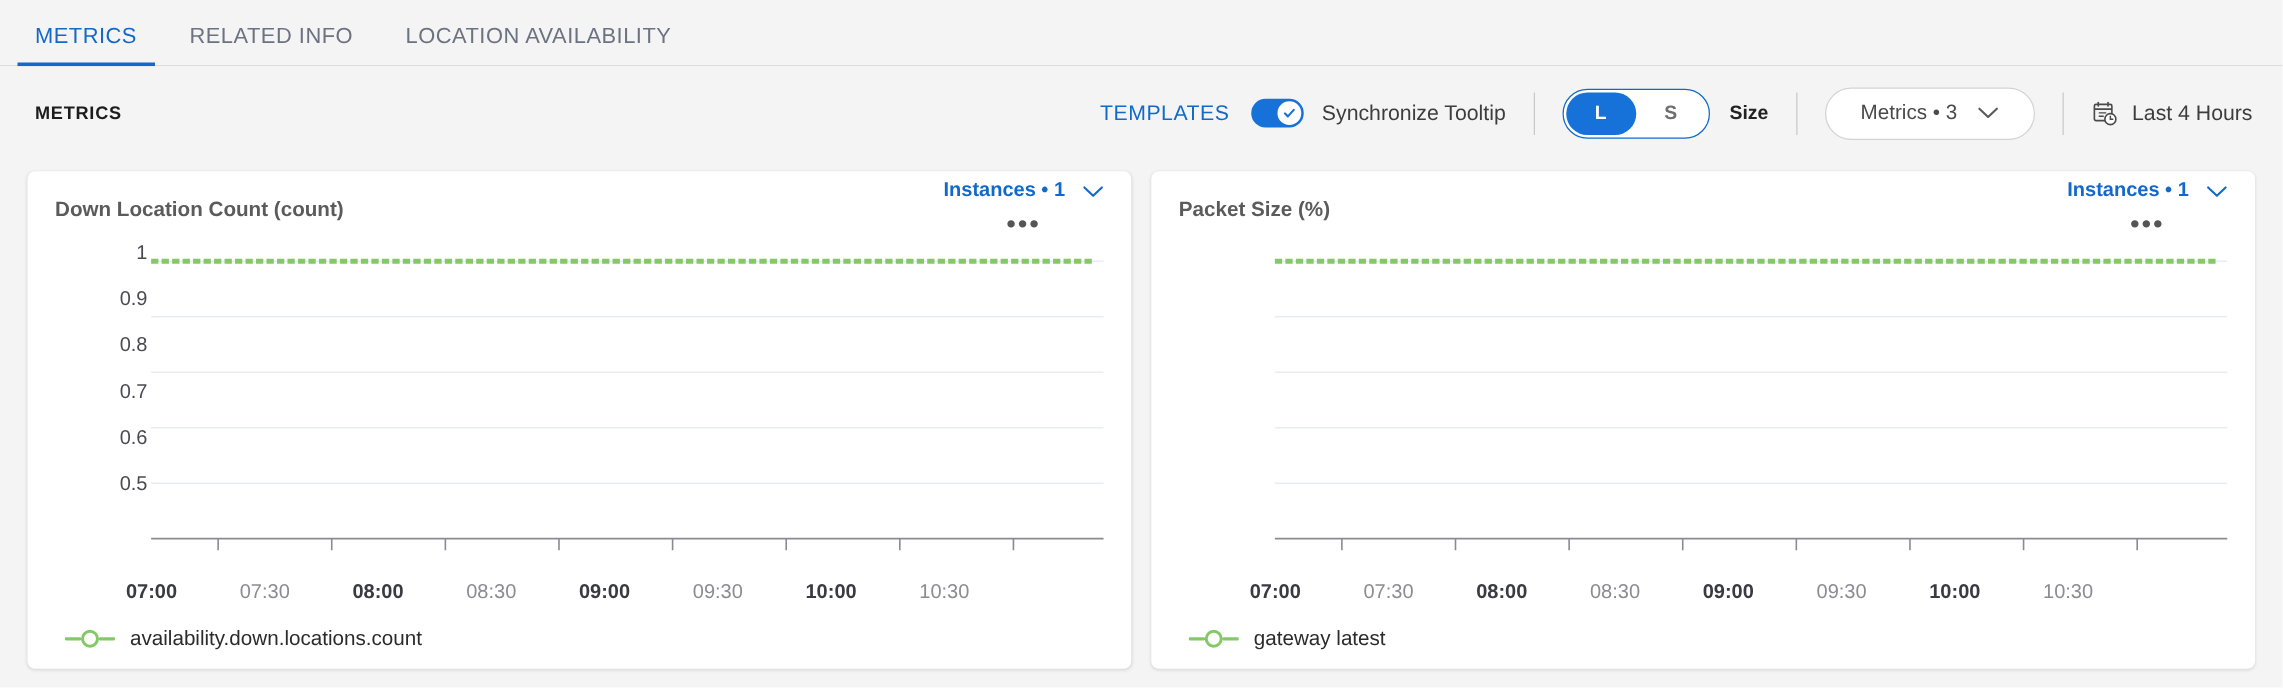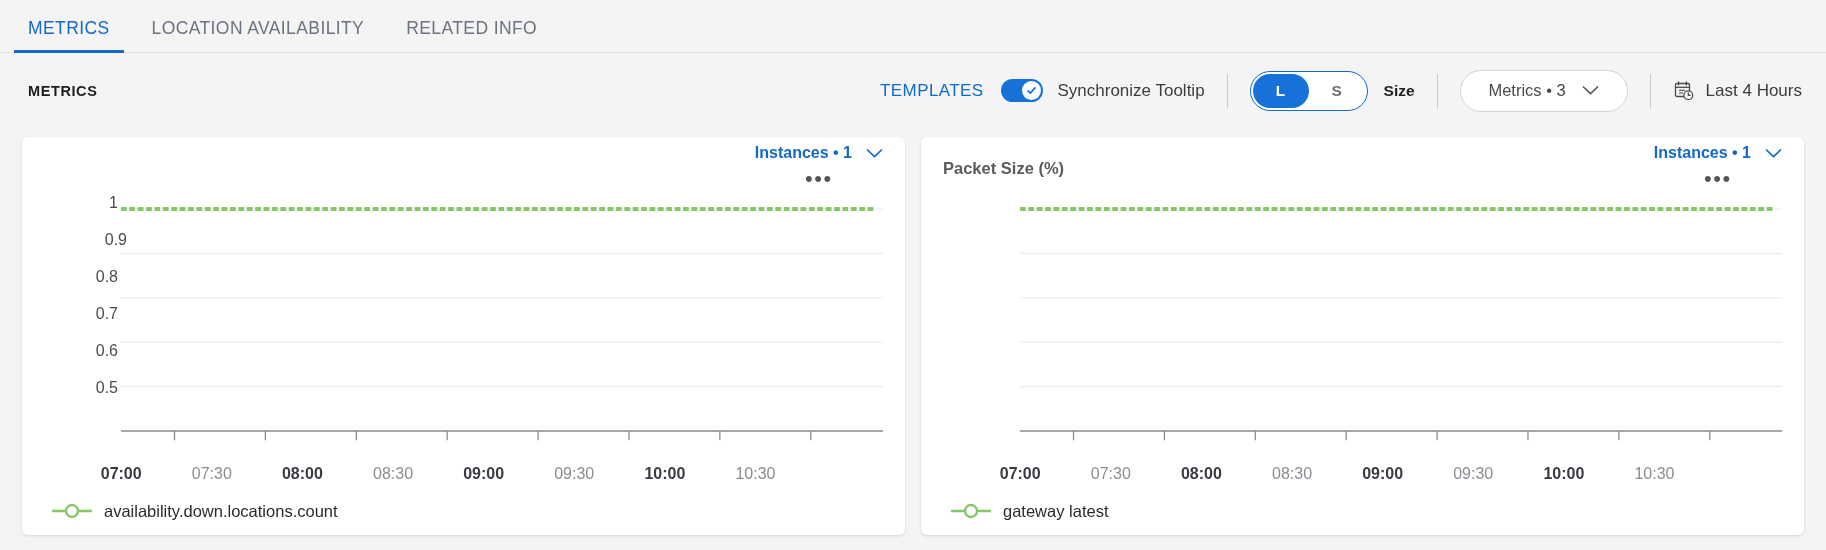--- a/index.html
+++ b/index.html
@@ -211,22 +211,22 @@
     height: 48px;
     padding-left: 8px;
   }
   .legend-text { font-size: 16.5px; color: #2b2b2b; }
 </style>
 </head>
 <body>
 
 <div class="tabbar">
   <div class="tab active">METRICS</div>
+  <div class="tab">RELATED INFO</div>
   <div class="tab">LOCATION AVAILABILITY</div>
-  <div class="tab">RELATED INFO</div>
 </div>
 
 <div class="toolbar">
   <div class="toolbar-title">METRICS</div>
 
   <div class="toolbar-right">
 
     <div class="templates-link">TEMPLATES</div>
 
     <div class="switch">
@@ -271,20 +271,21 @@
       <span>Last 4 Hours</span>
     </div>
 
   </div>
 </div>
 
 <div class="cards">
 
   <div class="card">
     <div class="card-head">
+      <div class="card-title">Down Location Count (count)</div>
       <div class="card-actions">
         <div class="instances">
           <span>Instances • 1</span>
           <svg width="17" height="11" viewBox="0 0 17 11">
             <path d="M1.5 2 L8.5 8.6 L15.5 2" fill="none" stroke="#1269c9" stroke-width="1.7" stroke-linecap="round" stroke-linejoin="round"></path>
           </svg>
         </div>
         <div class="dots">•••</div>
       </div>
     </div>
@@ -309,21 +310,21 @@
           <line x1="502" y1="202" x2="502" y2="210"></line>
           <line x1="580" y1="202" x2="580" y2="210"></line>
           <line x1="658" y1="202" x2="658" y2="210"></line>
         </g>
 
         <line x1="66" y1="12" x2="714" y2="12" stroke="#84c868" stroke-width="3.4" stroke-dasharray="5 2.2"></line>
       </svg>
 
       <div style="position:absolute;left:0;top:0;width:92px;height:100%;pointer-events:none;">
         <div style="position:absolute;right:18px;top:-1px;font-size:16px;color:#4a4a52;">1</div>
-        <div style="position:absolute;right:9px;top:36px;font-size:16px;color:#4a4a52;">0.9</div>
+        <div style="position:absolute;right:18px;top:36px;font-size:16px;color:#4a4a52;">0.9</div>
         <div style="position:absolute;right:18px;top:73px;font-size:16px;color:#4a4a52;">0.8</div>
         <div style="position:absolute;right:18px;top:110px;font-size:16px;color:#4a4a52;">0.7</div>
         <div style="position:absolute;right:18px;top:147px;font-size:16px;color:#4a4a52;">0.6</div>
         <div style="position:absolute;right:18px;top:184px;font-size:16px;color:#4a4a52;">0.5</div>
       </div>
 
       <div style="position:absolute;left:0;right:0;bottom:-4px;height:26px;pointer-events:none;">
         <div style="position:absolute;left:9.2%;transform:translateX(-50%);font-size:16px;font-weight:700;color:#3a3a42;">07:00</div>
         <div style="position:absolute;left:20.0%;transform:translateX(-50%);font-size:16px;color:#8b8b93;">07:30</div>
         <div style="position:absolute;left:30.8%;transform:translateX(-50%);font-size:16px;font-weight:700;color:#3a3a42;">08:00</div>

